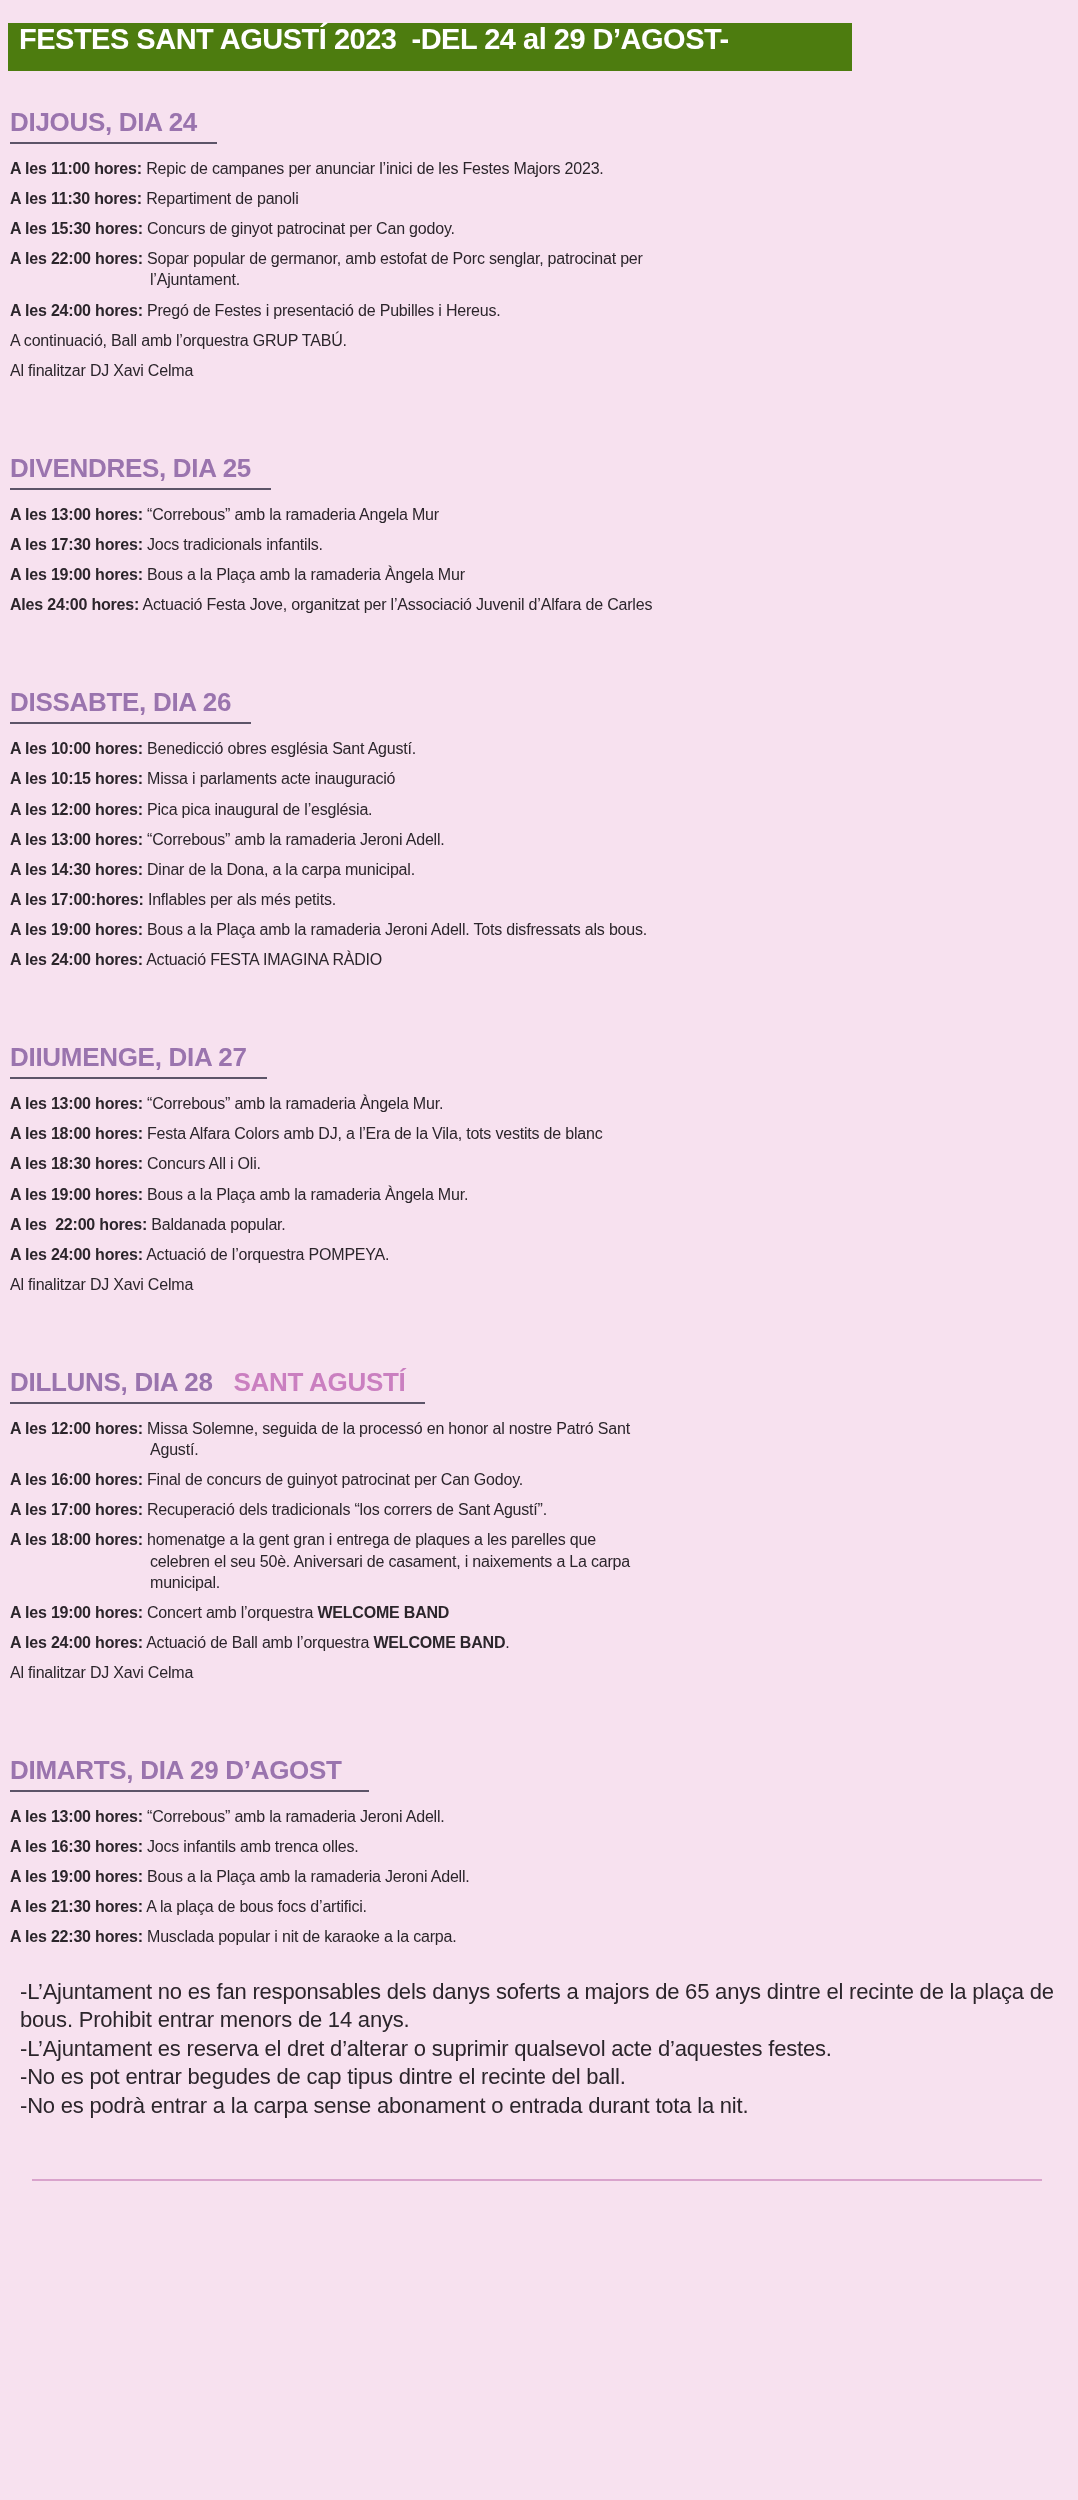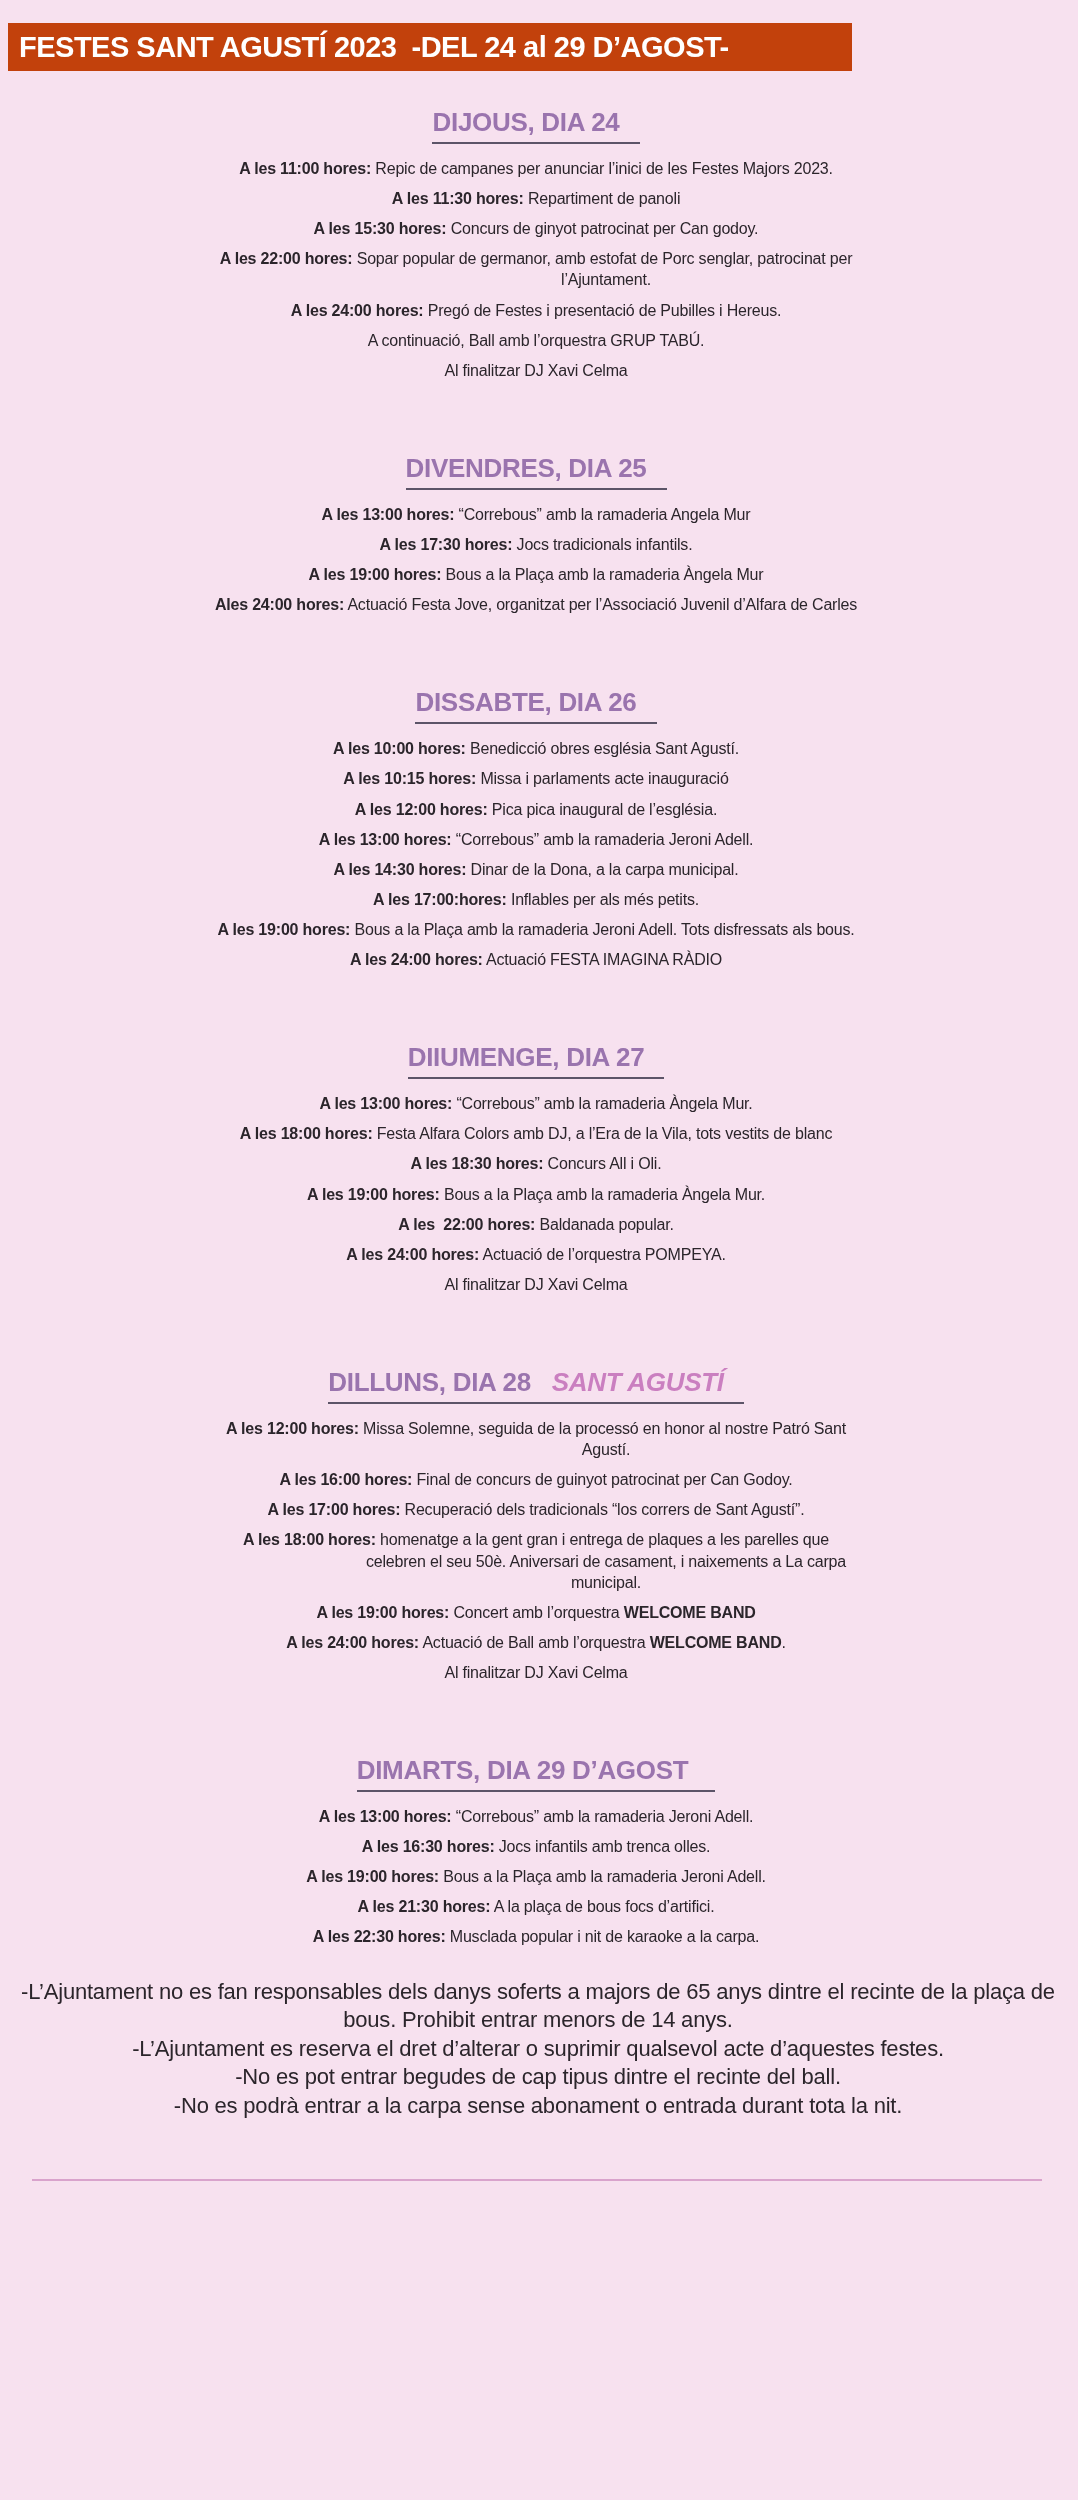--- a/index.html
+++ b/index.html
@@ -4,36 +4,36 @@
 <style>
   html,body{margin:0;padding:0;}
   body{
     width:1078px;height:2500px;overflow:hidden;
     background:#f7e1ef;
     color:#2b252b;
     font-family:"Liberation Sans","DejaVu Sans",sans-serif;
   }
   .title-bar{
     margin:23px 0 0 8px;width:844px;height:48px;
-    background:#c2410c;display:flex;align-items:center;
+    background:#4d7c0f;display:flex;align-items:flex-start;
   }
   .page-title{
     color:#ffffff;font-weight:bold;font-size:29px;
     padding-left:11px;white-space:pre;letter-spacing:-0.5px;
   }
-  .content{padding:0 16px 0 10px;text-align:center;}
+  .content{padding:0 16px 0 10px;}
   .day{margin-top:72px;}
   #days .day:first-child{margin-top:36px;}
   .day-title{
     font-size:26px;font-weight:bold;color:#9a74ae;
     margin:0 0 14px 0;display:inline-block;
     border-bottom:2px solid #5c5468;
     padding:0 20px 4px 0;letter-spacing:-0.3px;white-space:pre;
   }
-  .day-title-accent{color:#ca7fc0;margin-left:14px;font-style:italic;}
+  .day-title-accent{color:#ca7fc0;margin-left:14px;}
   .event{
     margin:0 0 9px 0;font-size:16px;line-height:1.32;
     padding-left:140px;text-indent:-140px;letter-spacing:-0.2px;
   }
   .event .time{white-space:pre;}
   .note-bullet{
     margin:50px 0 0 84px;font-size:19.5px;letter-spacing:-0.2px;
   }
   .note-bullet .dot{font-size:21px;margin-right:14px;font-weight:bold;}
   .disclaimers{margin:30px 6px 0 10px;}

